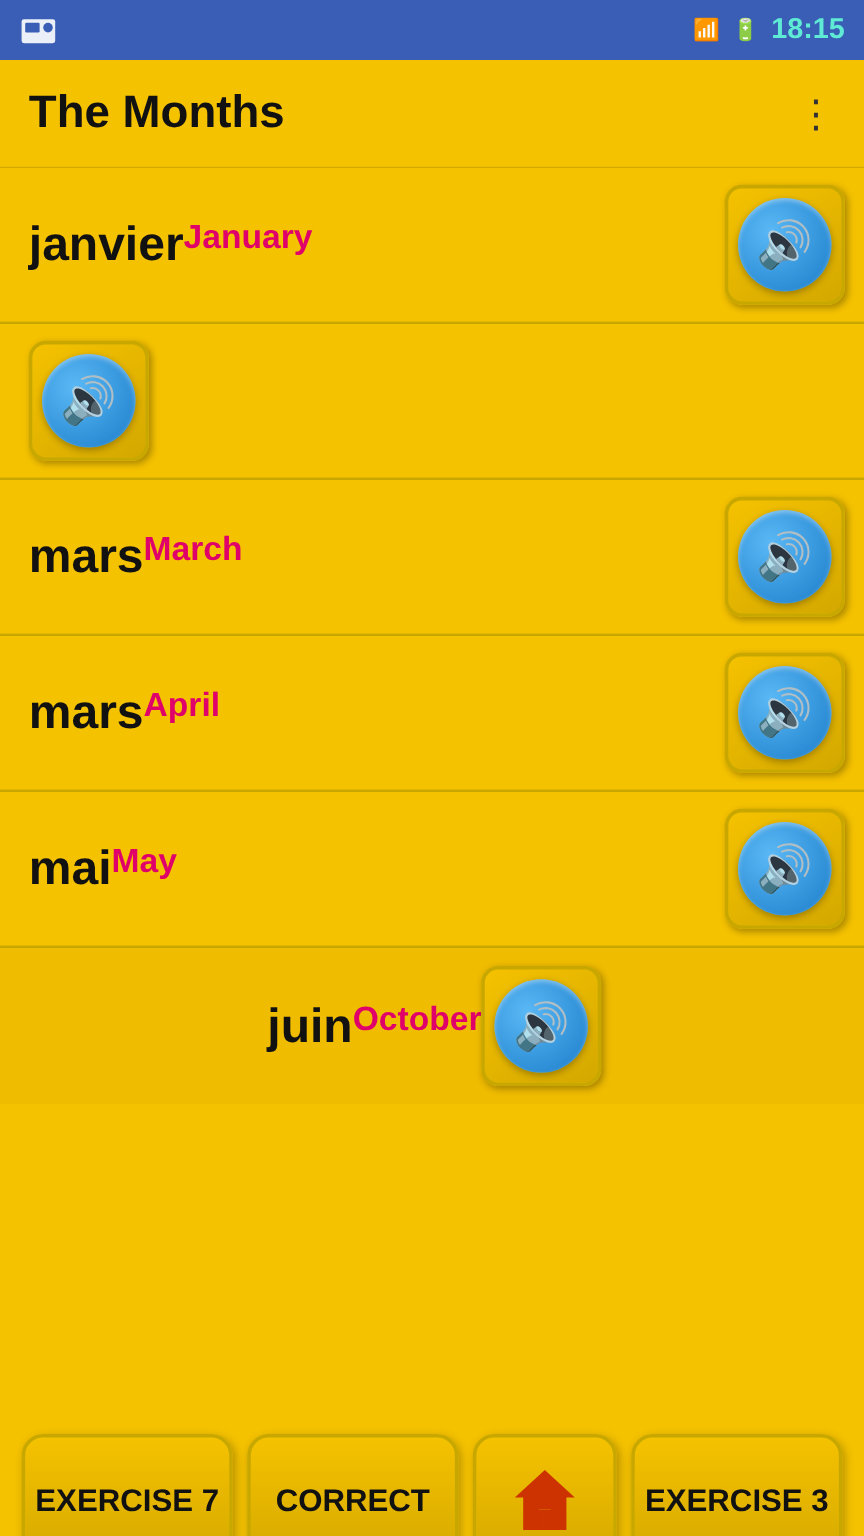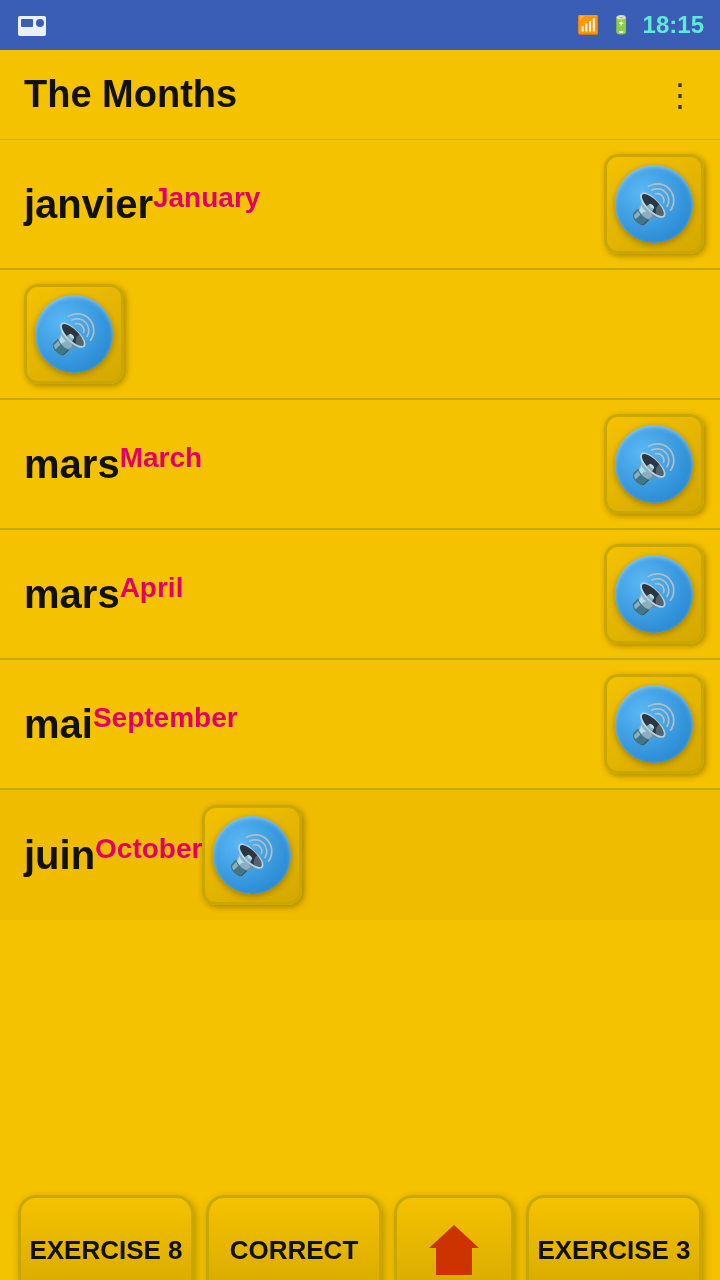--- a/index.html
+++ b/index.html
@@ -122,21 +122,21 @@
     .sound-wave {
       font-size: 38px;
       color: white;
     }
 
     
     .month-row-partial {
       width: 100%;
       display: flex;
       align-items: center;
-      justify-content: flex-start;
+      justify-content: center;
       padding: 10px 20px 10px 24px;
       min-height: 130px;
       background: #f0bc00;
     }
 
     
     #empty-area {
       width: 720px;
       height: 120px;
       background: #f5c200;
@@ -249,21 +249,21 @@
     <div class="sound-btn">
       <div class="sound-circle">
         <span class="sound-wave">🔊</span>
       </div>
     </div>
   </div>
 
   <div class="month-row">
     <div class="month-text">
       <span class="month-french">mai</span>
-      <span class="month-english">September</span>
+      <span class="month-english">May</span>
     </div>
     <div class="sound-btn">
       <div class="sound-circle">
         <span class="sound-wave">🔊</span>
       </div>
     </div>
   </div>
 
   <div class="month-row-partial">
     <div class="month-text">
@@ -276,21 +276,21 @@
       </div>
     </div>
   </div>
 
 </div>
 
 <div id="empty-area" style="background:#f5c200;width:720px;height:90px;"></div>
 
 <div id="bottom-buttons">
   <div class="action-btn">
-    <span>EXERCISE 8</span>
+    <span>EXERCISE 7</span>
   </div>
   <div class="action-btn">
     <span>CORRECT</span>
   </div>
   <div class="home-btn">
     <svg class="home-icon-svg" viewBox="0 0 60 60">
 
       <polygon points="30,5 5,28 12,28 12,55 25,55 25,38 35,38 35,55 48,55 48,28 55,28" fill="#cc3300"></polygon>
       <rect x="23" y="38" width="14" height="17" fill="#cc3300"></rect>
     </svg>

